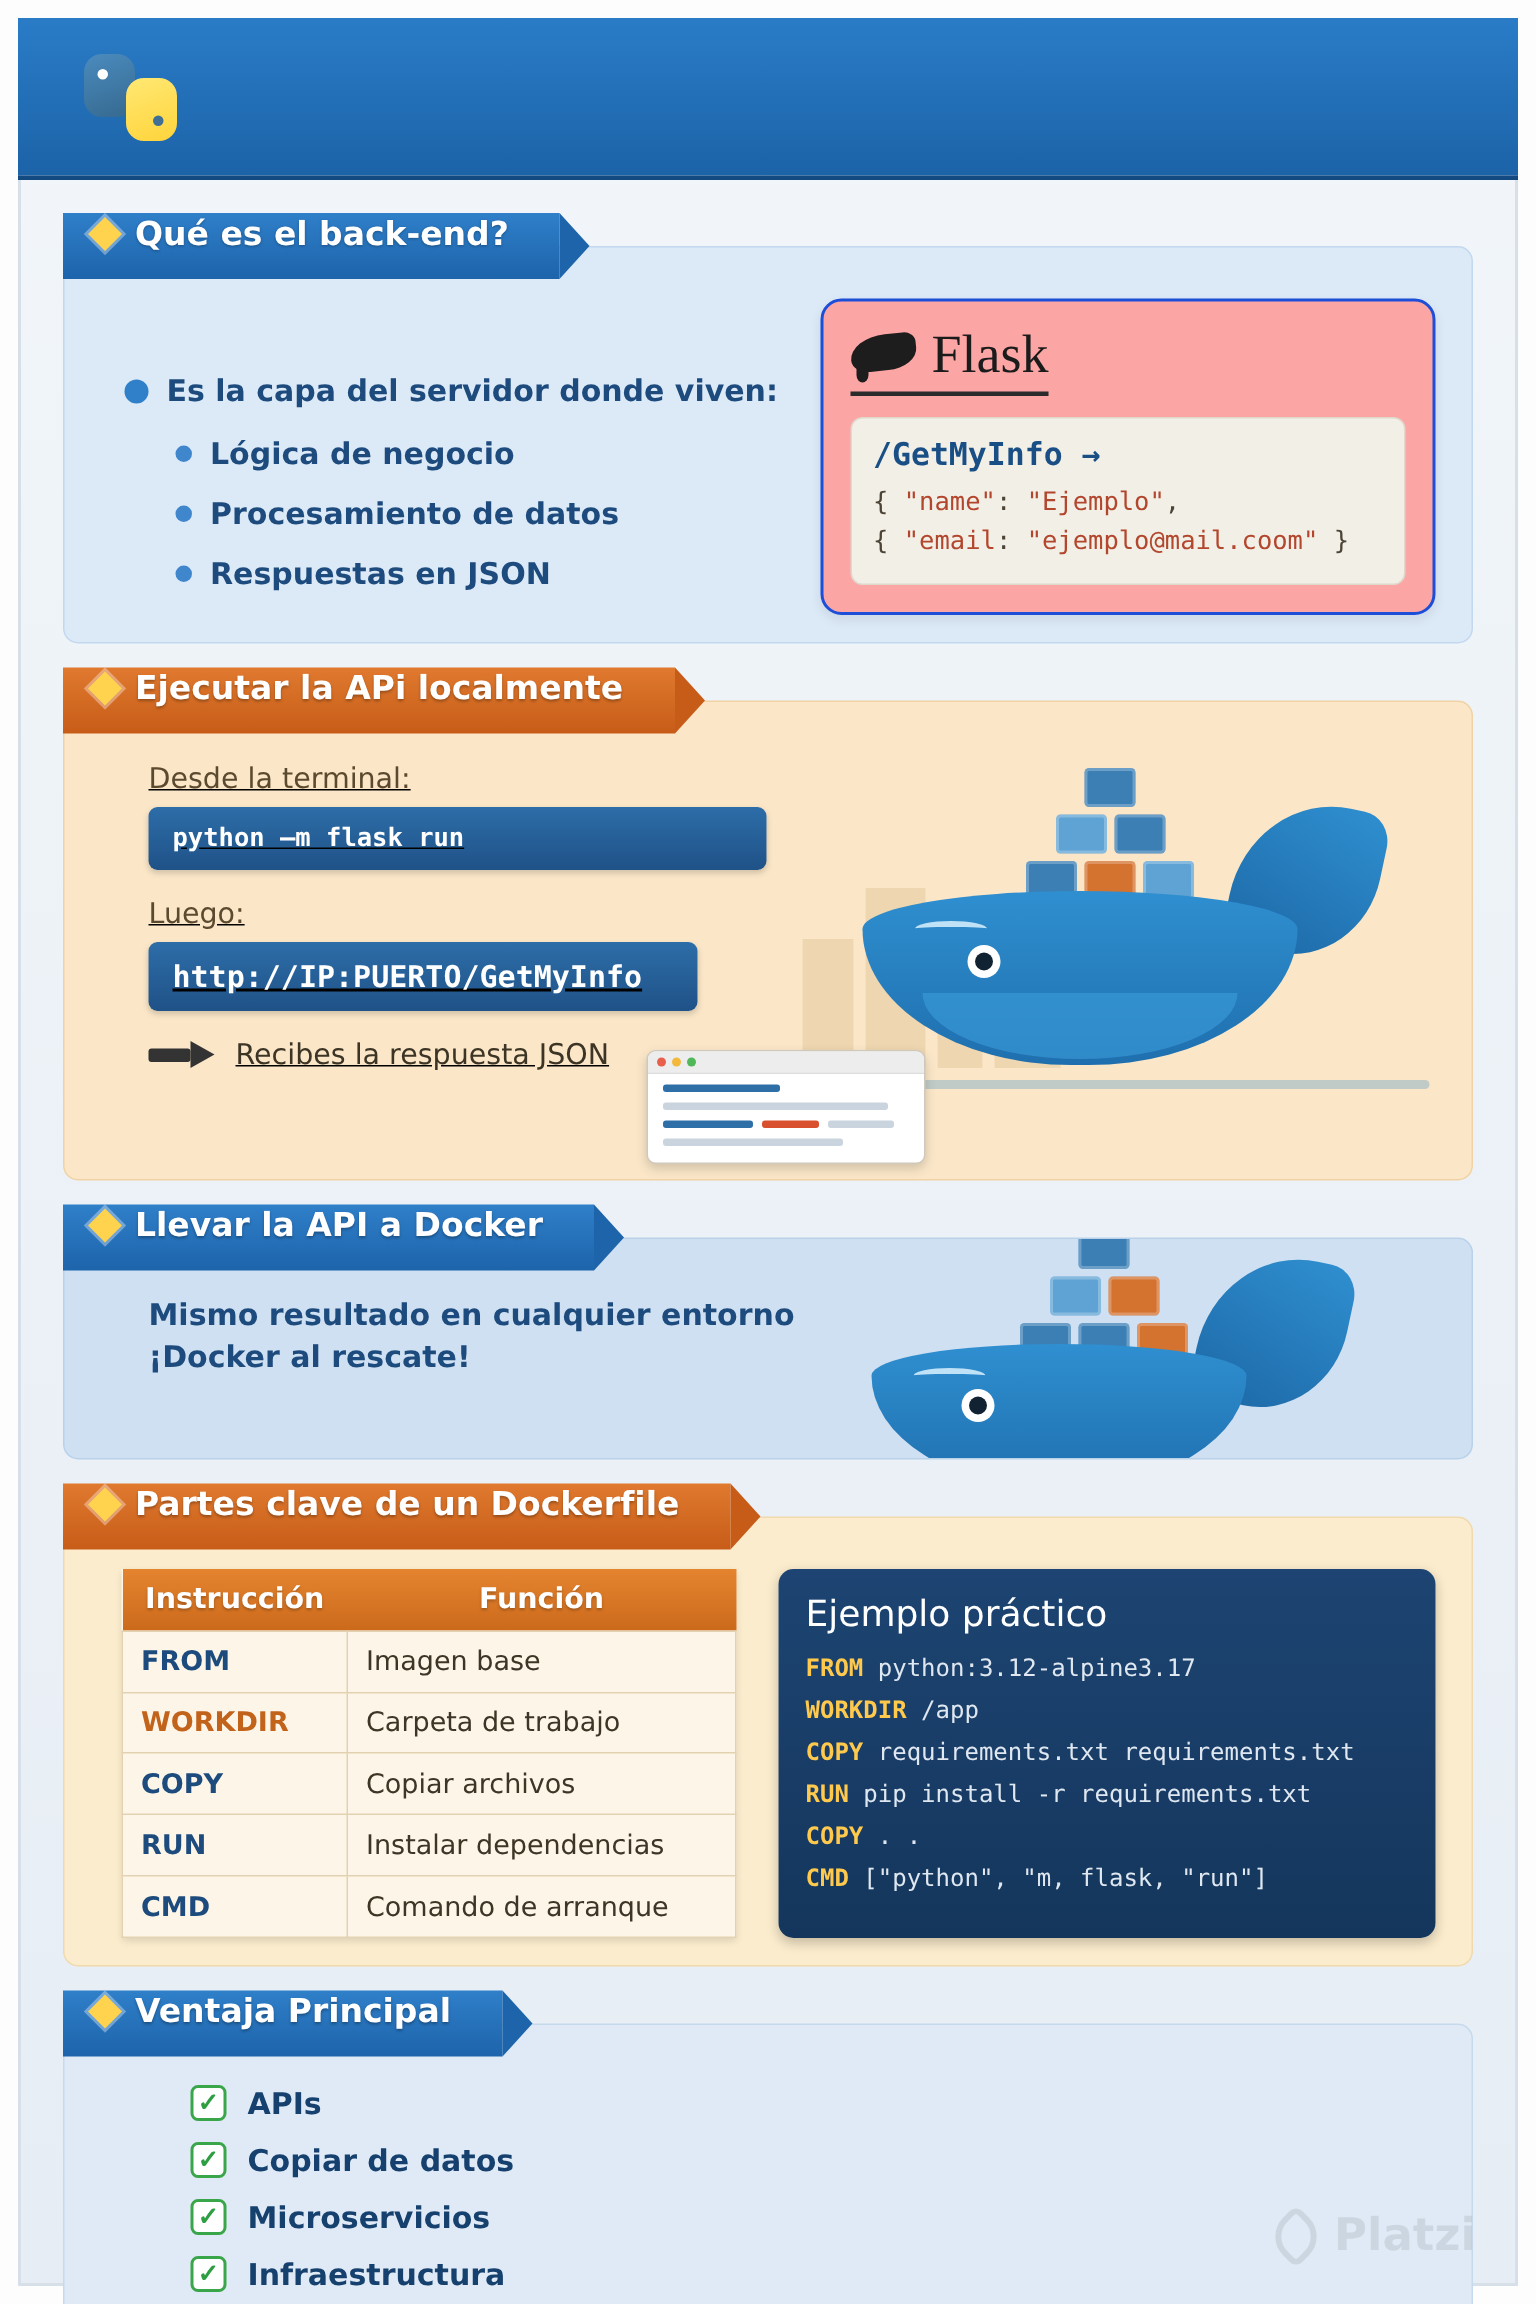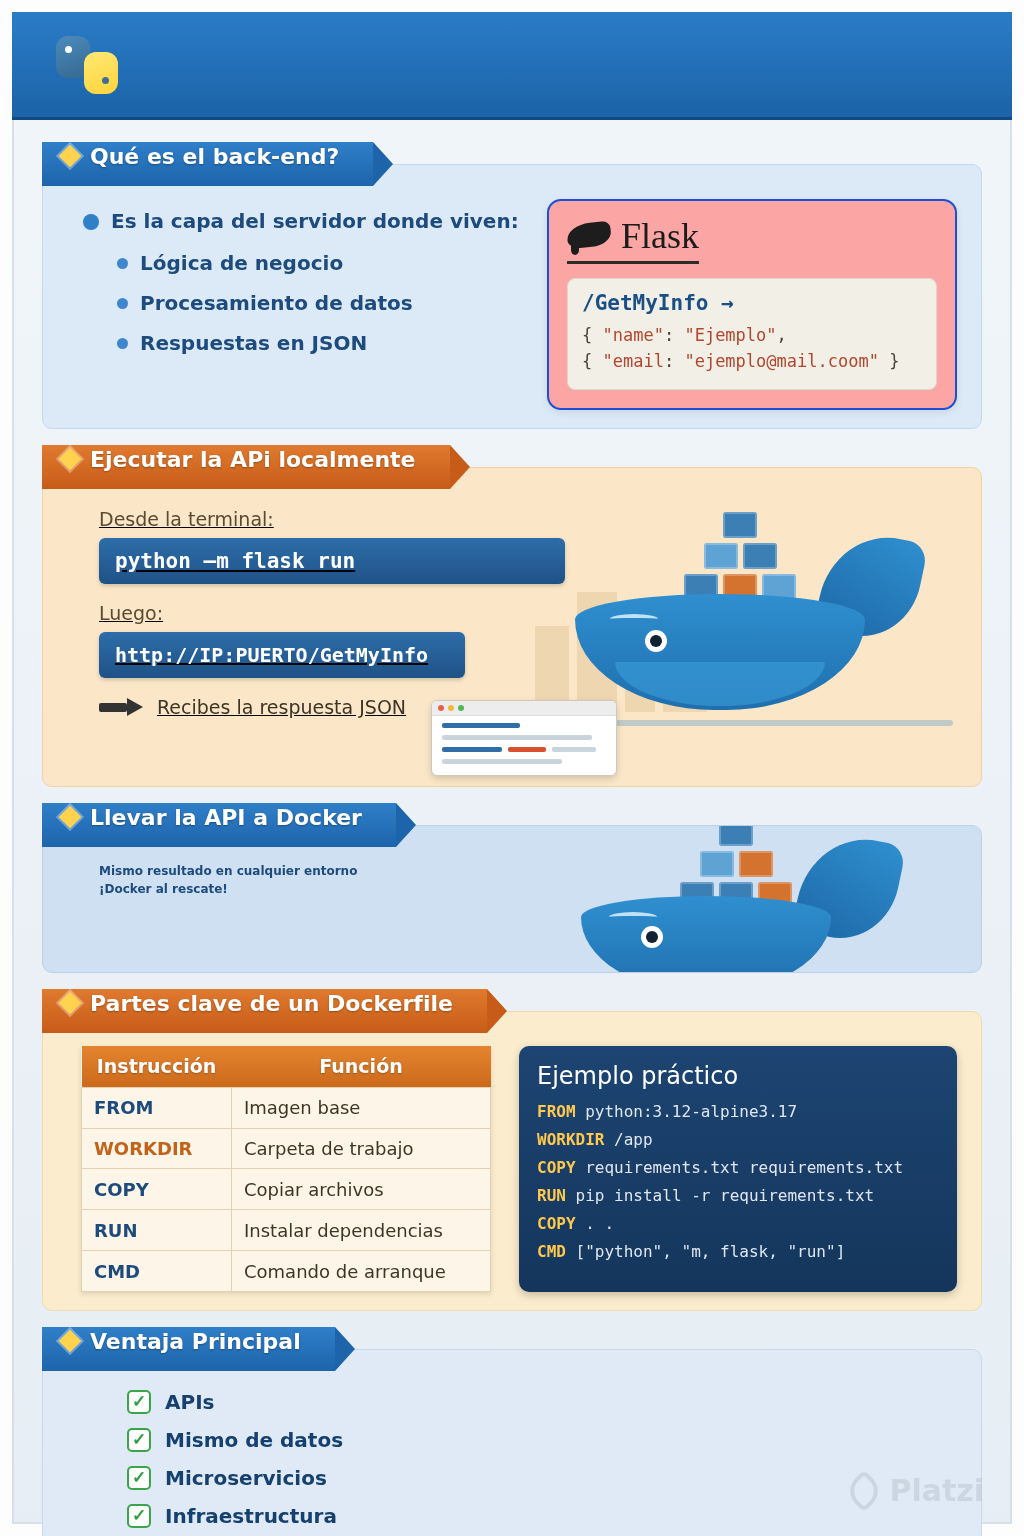--- a/index.html
+++ b/index.html
@@ -61,21 +61,21 @@
     border-left:20px solid #1d64ab;
   }
   .ribbon.orange::after{ border-left-color:#c75c18; }
   .diamond {
     width:16px; height:16px; background:#ffd34d; transform:rotate(45deg);
     box-shadow:0 0 0 2px rgba(255,255,255,.35);
     flex:0 0 auto;
   }
 
   .panel { border-radius:10px; position:relative; margin-top:-22px; padding-top:34px; }
-  .panel.blue   { background:#dce9f7; border:1px solid #c2d8ef; }
+  .panel.blue   { background:#dce9f7; border:1px solid #c2d8ef;align-items:flex-end; }
   .panel.peach  { background:#fbe7c8; border:1px solid #f0d2a4; }
   .panel.blue2  { background:#cfe0f2; border:1px solid #b9d2ea; }
   .panel.cream  { background:#fbeccd; border:1px solid #f0d9ad; }
   .panel.pale   { background:#dfeaf6; border:1px solid #c6daee; }
 
   
   #sec-backend .panel { min-height:232px; padding:34px 20px 18px 20px; display:flex; }
   .bullets { flex:0 0 470px; padding-left:20px; padding-top:10px; }
   .b-main { display:flex; align-items:flex-start; gap:12px; color:#1d4b7d; font-size:20px; font-weight:bold; font-family:"DejaVu Sans",sans-serif;}
   .dot-lg { width:16px; height:16px; border-radius:50%; background:#2f7fc9; margin-top:5px; flex:0 0 auto;}
@@ -108,23 +108,23 @@
   .json-line { font-family:"DejaVu Sans Mono", monospace; font-size:17px; color:#4c4436; margin-bottom:6px; white-space:nowrap;}
   .json-line .k { color:#b3472e; }
   .json-line .v { color:#b3472e; }
 
   
   #sec-run .panel { min-height:320px; padding:34px 20px 18px 20px; position:relative; overflow:hidden;}
   .run-left { width:470px; padding-left:36px; padding-top:6px; position:relative; z-index:2;text-decoration:underline;}
   .lbl { color:#5b4a2f; font-size:19px; margin-bottom:8px; font-family:"DejaVu Sans",sans-serif;}
   .cmd {
     background:linear-gradient(180deg,#2d6da8,#1f5287); color:#fff;
-    font-family:"DejaVu Sans Mono", monospace; font-size:21px; font-weight:bold;
+    font-family:"DejaVu Sans Mono", monospace; font-size:17px; font-weight:bold;
     padding:11px 16px; border-radius:6px; box-shadow:0 2px 4px rgba(0,0,0,.18);
-    margin-bottom:18px; width:466px;
+    margin-bottom:18px; width:412px;
   }
   .cmd.url { width:366px; font-size:20px; }
   .resp { display:flex; align-items:center; gap:14px; color:#3c3425; font-size:19px; font-family:"DejaVu Sans",sans-serif;}
   .arrow-ico { width:44px; height:18px; position:relative; flex:0 0 auto;}
   .arrow-ico .stem { position:absolute; left:0; top:5px; width:28px; height:9px; background:#333; border-radius:2px;}
   .arrow-ico .head { position:absolute; right:0; top:0; border-top:9px solid transparent; border-bottom:9px solid transparent; border-left:16px solid #333;}
 
   
   .browser {
     position:absolute; left:388px; bottom:10px; width:186px; height:76px;
@@ -160,21 +160,21 @@
   .c-box { width:34px; height:26px; border-radius:3px; background:#3b7fb5; box-shadow:inset 0 0 0 2px rgba(255,255,255,.25);}
   .c-box.o { background:#d4722f; }
   .c-box.l { background:#5fa3d4; }
   .sea { position:absolute; left:18px; bottom:46px; width:430px; height:6px; background:#8fb4c9; opacity:.55; border-radius:3px;}
   .skyline { position:absolute; left:30px; top:96px; width:190px; height:140px; opacity:.5;}
   .skyline i { position:absolute; bottom:0; background:#e2c79a; display:block; }
 
   
   #sec-docker .panel { min-height:148px; padding:34px 20px 16px 20px; position:relative; overflow:hidden;}
   .docker-text { padding-left:36px; position:relative; z-index:2;}
-  .docker-text p { margin:4px 0; color:#1d4b7d; font-size:12px; font-weight:bold; font-family:"DejaVu Sans",sans-serif;}
+  .docker-text p { margin:4px 0; color:#1d4b7d; font-size:20px; font-weight:bold; font-family:"DejaVu Sans",sans-serif;}
   .whale2 { position:absolute; right:50px; top:-12px; width:400px; height:180px; z-index:1;}
 
   
   #sec-dockerfile .panel { min-height:300px; padding:34px 18px 18px 18px; display:flex; gap:28px;}
   table.parts { border-collapse:collapse; width:410px; margin-left:20px; background:#fdf6e8; box-shadow:0 2px 5px rgba(0,0,0,.12);}
   table.parts th {
     background:linear-gradient(180deg,#e4842f,#cc6a1c); color:#fff; font-size:19px; padding:9px 12px;
     font-family:"DejaVu Sans",sans-serif; text-shadow:0 1px 2px rgba(0,0,0,.25);
   }
   table.parts td { border:1px solid #e3d2b2; padding:9px 12px; font-size:18px; color:#3f3526; font-family:"DejaVu Sans",sans-serif;}
@@ -443,21 +443,21 @@
       <span>Ventaja Principal</span>
     </div>
     <div class="panel pale">
       <div class="checks">
         <div class="check-row">
           <span class="chk">✓</span>
           <span class="txt">APIs</span>
         </div>
         <div class="check-row">
           <span class="chk">✓</span>
-          <span class="txt">Mismo de datos</span>
+          <span class="txt">Copiar de datos</span>
         </div>
         <div class="check-row">
           <span class="chk">✓</span>
           <span class="txt">Microservicios</span>
         </div>
         <div class="check-row">
           <span class="chk">✓</span>
           <span class="txt">Infraestructura</span>
         </div>
 

